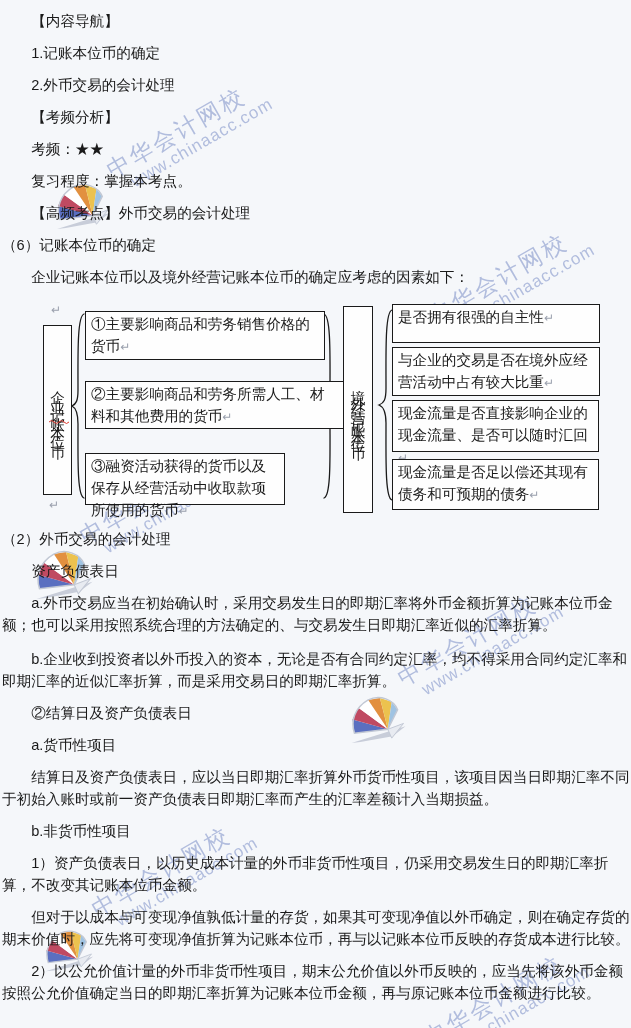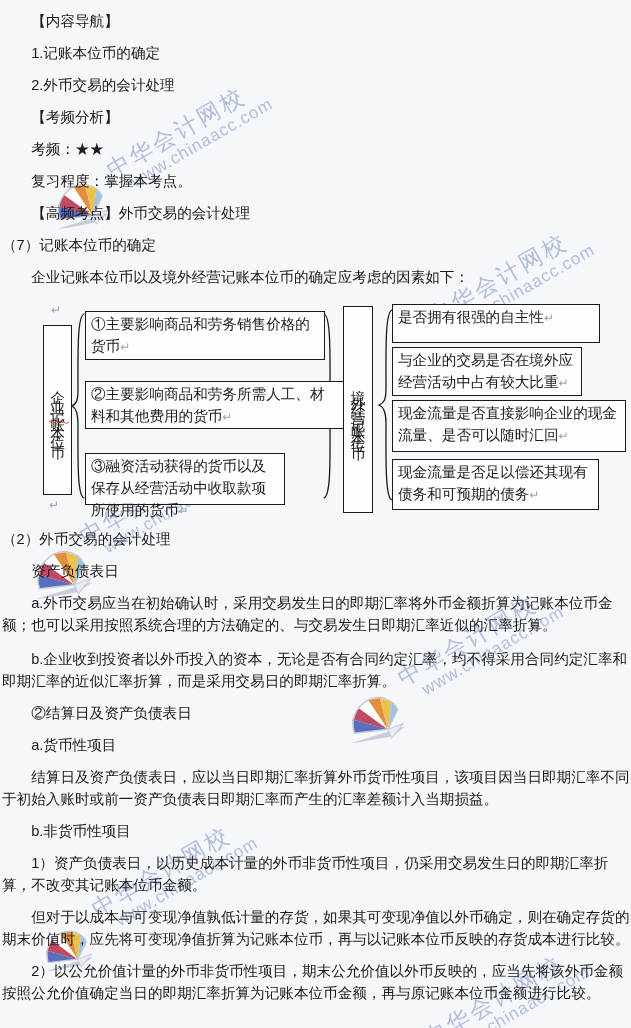--- a/index.html
+++ b/index.html
@@ -58,22 +58,22 @@
     align-items: center;
     justify-content: center;
     padding: 0;
   }
   .vbox-l { left: 3px;  top: 23px; width: 29px; height: 170px; letter-spacing: 9px; }
   .vbox-r { left: 303px; top: 4px; width: 30px; height: 207px; letter-spacing: 7px; }
   .fb1 { left: 45px; top: 9px;   width: 240px; height: 49px; }
   .fb2 { left: 45px; top: 79px;  width: 260px; height: 48px; }
   .fb3 { left: 45px; top: 151px; width: 200px; height: 52px; }
   .rb1 { left: 352px; top: 2px;   width: 208px; height: 39px; }
-  .rb2 { left: 352px; top: 45px;  width: 190px; height: 49px; }
-  .rb3 { left: 352px; top: 98px;  width: 234px; height: 52px; }
+  .rb2 { left: 352px; top: 45px;  width: 208px; height: 49px; }
+  .rb3 { left: 352px; top: 98px;  width: 207px; height: 52px; }
   .rb4 { left: 352px; top: 157px; width: 207px; height: 51px; }
   .crlf { color: #9aa0ad; font-size: 12px; }
   .crlf-float { position: absolute; line-height: 12px; }
   .braces { position: absolute; left: 0; top: 0; pointer-events: none; }
   .wavy { position: absolute; left: 9px; top: 117px; }
 </style>
 </head>
 <body>
 
 <div class="page">
@@ -157,21 +157,21 @@
 
   <div class="content">
 
     <div class="para ln t2">【内容导航】</div>
     <div class="para ln t2">1.记账本位币的确定</div>
     <div class="para ln t2">2.外币交易的会计处理</div>
     <div class="para ln t2">【考频分析】</div>
     <div class="para ln t2">考频：★★</div>
     <div class="para ln t2">复习程度：掌握本考点。</div>
     <div class="para ln t2">【高频考点】外币交易的会计处理</div>
-    <div class="para ln t0">（7）记账本位币的确定</div>
+    <div class="para ln t0">（6）记账本位币的确定</div>
     <div class="para ln t2">企业记账本位币以及境外经营记账本位币的确定应考虑的因素如下：</div>
 
     <div class="diagram">
       <svg class="braces" width="565" height="212" viewBox="0 0 565 212">
         <g fill="none" stroke="#1a1a1a" stroke-width="1.3" stroke-linecap="round">
           <path d="M44 12 C37 14 38 55 38 88 C38 99 36 102 32 104 C36 106 38 111 38 122 C38 155 37 194 44 196"></path>
           <path d="M284 12 C291 14 290 55 290 88 C290 99 292 102 297 104 C292 106 290 111 290 122 C290 155 291 194 284 196"></path>
           <path d="M352 8 C345 10 346 50 346 86 C346 98 344 101 339 103 C344 105 346 110 346 121 C346 156 345 196 352 198"></path>
         </g>
       </svg>

